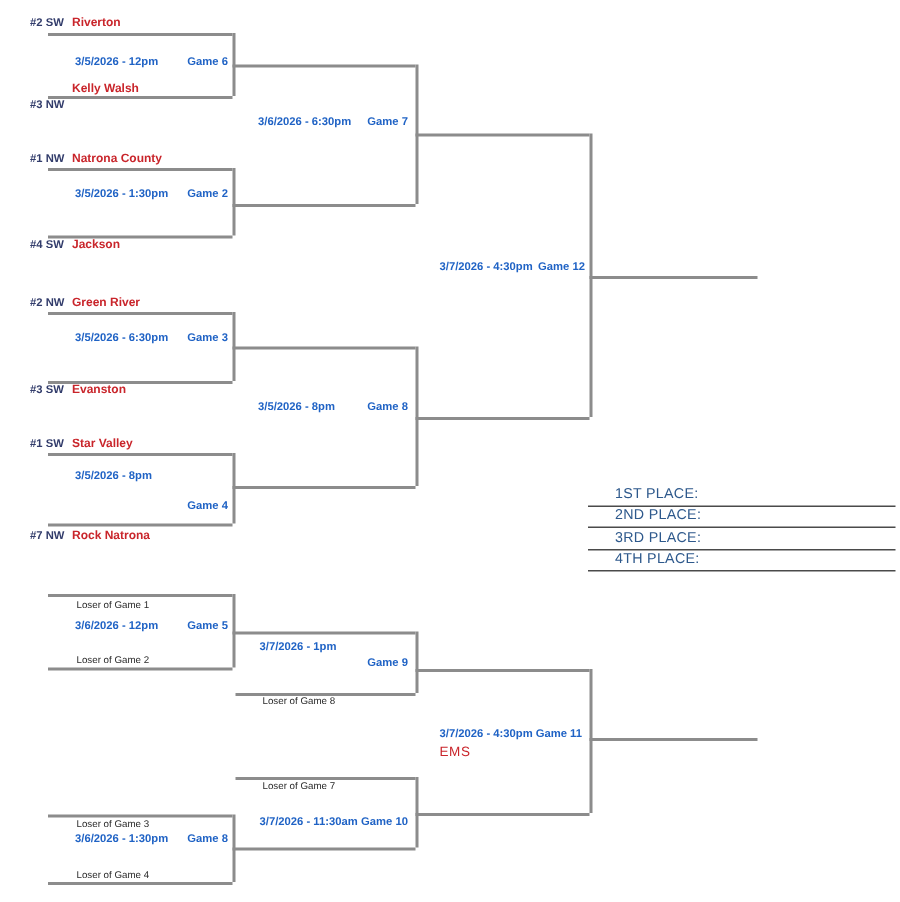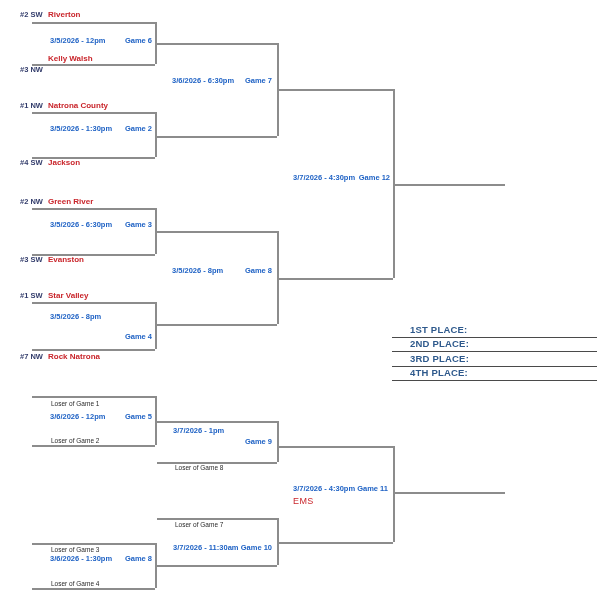--- a/index.html
+++ b/index.html
@@ -4,21 +4,21 @@
 <style>
   html,body{margin:0;padding:0;background:#ffffff;}
   #canvas{position:relative;width:600px;height:601px;background:#ffffff;overflow:hidden;
           font-family:"Liberation Sans",sans-serif;}
   .t{position:absolute;white-space:nowrap;line-height:10px;margin-left:15px;}
   .seed{font-size:7.5px;font-weight:bold;color:#323c6b;}
   .team{font-size:8px;font-weight:bold;color:#c9252b;}
   .gd{font-size:7.5px;font-weight:bold;color:#2063c5;}
   .gl{font-size:7.5px;font-weight:bold;color:#2063c5;text-align:right;}
   .loser{font-size:6.5px;font-weight:normal;color:#2a2a2a;}
-  .place{font-size:9.5px;font-weight:bold;color:#2e598c;letter-spacing:.2px;}
+  .place{font-size:9.5px;font-weight:normal;color:#2e598c;letter-spacing:.2px;}
   .ems{font-size:9px;font-weight:normal;color:#c9252b;letter-spacing:.4px;}
   .hline,.vline{position:absolute;background:#8c8c8c;}
   .hline{height:1.6px;}
   .vline{width:1.6px;}
   .uline{position:absolute;height:1.2px;background:#4a4a4a;width:205px;left:392px;}
 </style>
 </head>
 <body>
 
 <div id="canvas">

